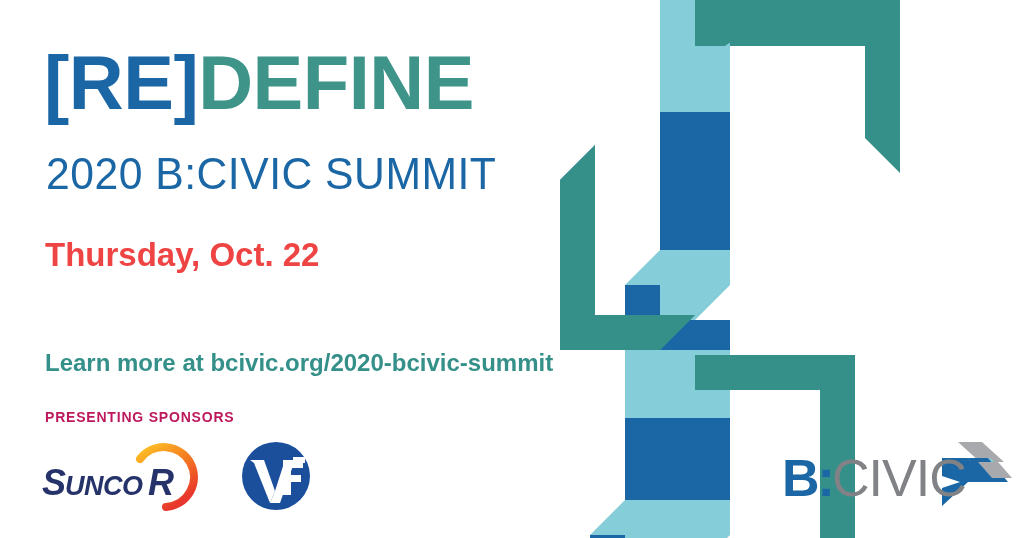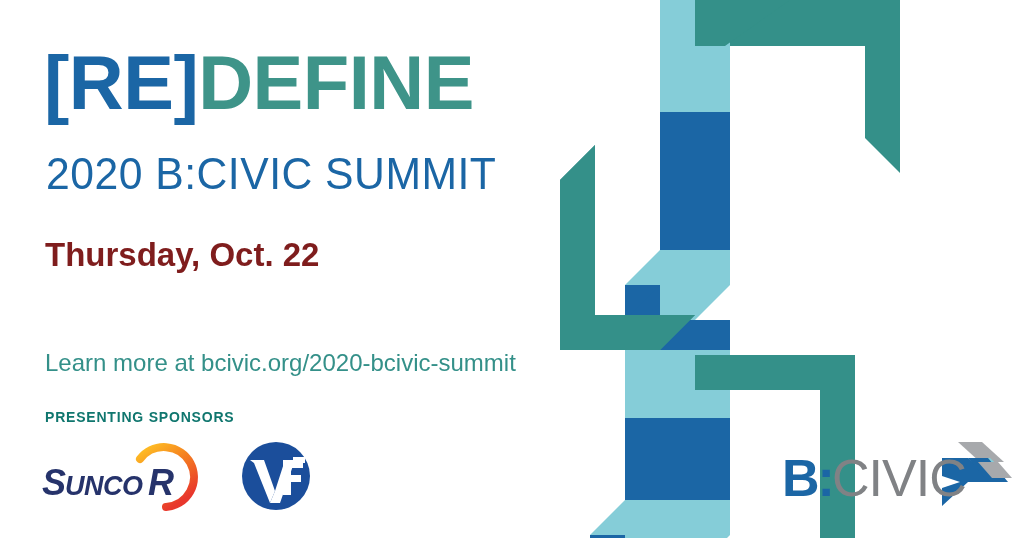--- a/index.html
+++ b/index.html
@@ -55,55 +55,55 @@
     white-space:nowrap;
     transform:scaleX(0.97);
     transform-origin:left center;
   }
 
   .dateline{
     position:absolute;
     left:45px; top:238px;
     font-size:33px;
     font-weight:700;
-    color:#7f1d1d;
+    color:#ef4444;
     line-height:1;
     white-space:nowrap;
   }
 
   .details{
     position:absolute;
     left:45px; top:288px;
     font-size:22px;
     font-weight:400;
     color:#8A8A8A;
     line-height:1;
     white-space:nowrap;
   }
   .details .bar{color:#8A8A8A;padding:0 2px;}
 
   .learnmore{
     position:absolute;
     left:45px; top:351px;
     font-size:24px;
-    font-weight:400;
+    font-weight:700;
     color:#349089;
     line-height:1;
     white-space:nowrap;
     text-decoration:none;
     text-align:center;
   }
 
   .sponsor-label{
     position:absolute;
     left:45px; top:410px;
     font-size:14px;
     font-weight:700;
     letter-spacing:0.8px;
-    color:#0f766e;
+    color:#be185d;
     line-height:1;
     white-space:nowrap;
   }
 
   
   .sponsors{
     position:absolute;
     left:40px; top:437px;
     display:flex;
     align-items:center;

